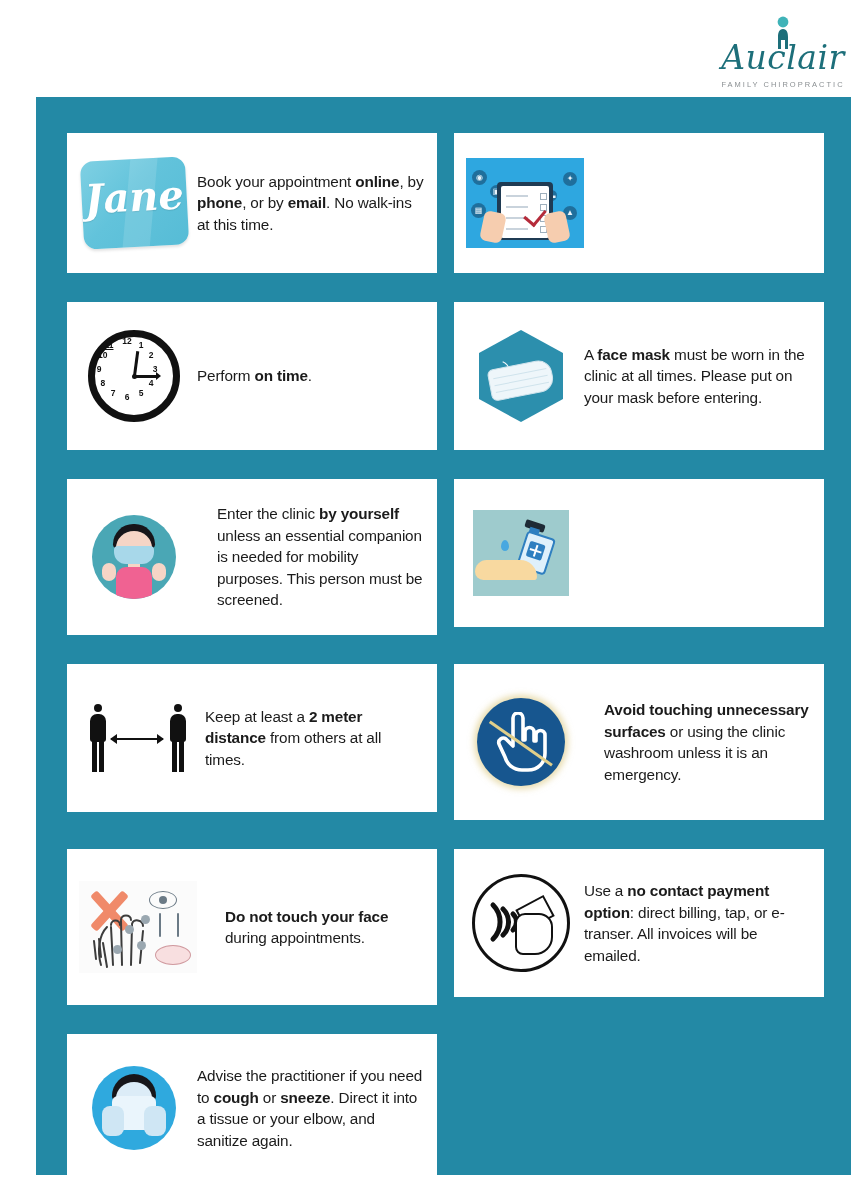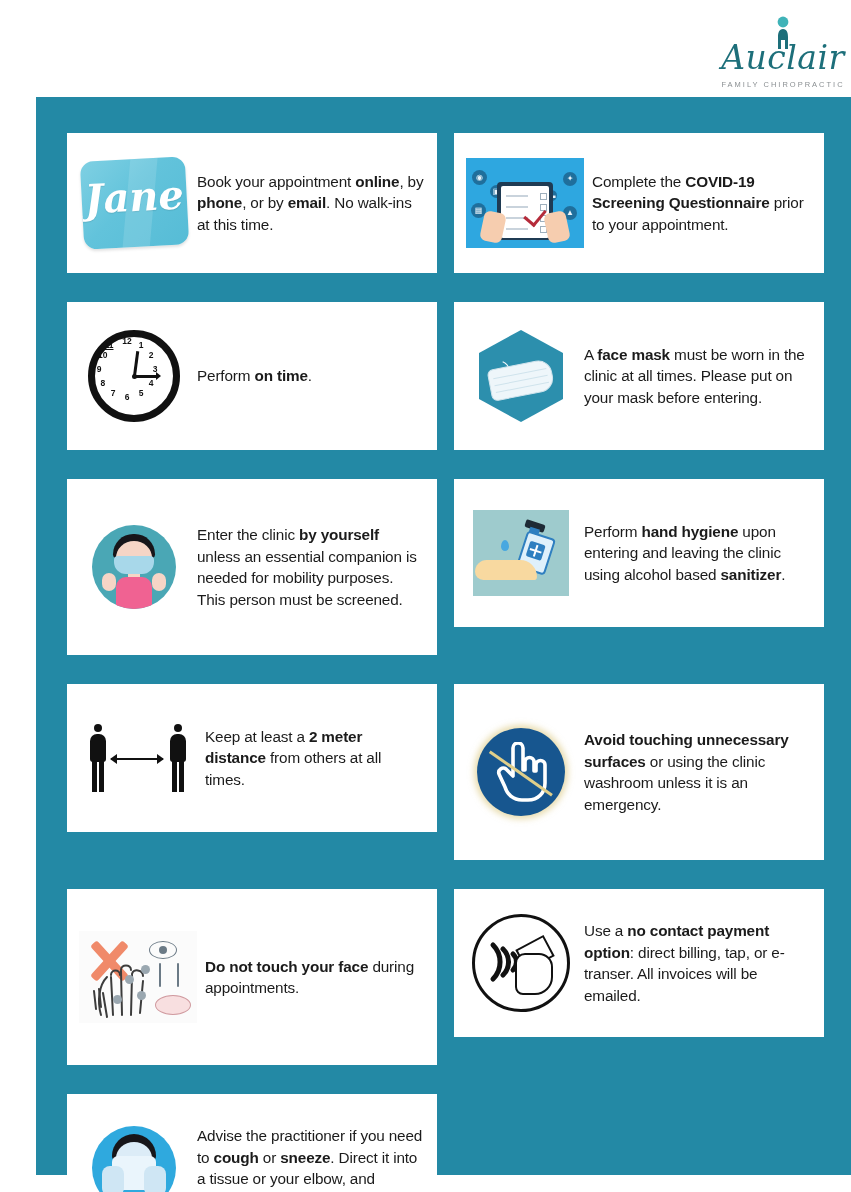--- a/index.html
+++ b/index.html
@@ -62,21 +62,21 @@
   .card{
     background:#ffffff;
     display:flex;
     align-items:center;
     box-sizing:border-box;
     padding:10px 12px;
     overflow:hidden;
   }
   .card.h140{height:140px;}
   .card.h148{height:148px;}
-  .card.h152{height:176px;}
+  .card.h152{height:156px;gap:20px;}
 
   .art{
     flex:0 0 auto;
     width:110px;height:110px;
     position:relative;
     margin-right:8px;
     display:flex;align-items:center;justify-content:center;
   }
   .art.w118{width:118px;}
   .txt{
@@ -340,21 +340,20 @@
               <div class="tab-box" style="top:7px;"></div>
               <div class="tab-box" style="top:18px;"></div>
               <div class="tab-box" style="top:29px;"></div>
               <div class="tab-box" style="top:40px;"></div>
               <div class="tab-check"></div>
             </div>
             <div class="hand" style="left:16px;top:54px;width:22px;height:30px;transform:rotate(12deg);"></div>
             <div class="hand" style="left:80px;top:54px;width:22px;height:30px;transform:rotate(-12deg);"></div>
           </div>
         </div>
-        <div class="txt"><span><span>Complete the </span><b>COVID-19 Screening Questionnaire</b><span> prior to your appointment.</span></span></div>
       </div>
 
       <div class="card h148">
         <div class="art">
           <div class="clock" id="clock-face">
             <div class="hand-h" style="transform: rotate(7.5deg);"></div>
             <div class="hand-m" style="transform:rotate(0deg)"></div>
             <div class="pivot"></div>
           <div class="num" style="left: 26px; top: 0px;">12</div>
               <div class="num" style="left: 40px; top: 3.75129px;">1</div>
@@ -412,21 +411,20 @@
             <div class="sn-neck"></div>
             <div class="sn-bottle">
                 <div class="sn-label">
                   <div class="sn-cross-v"></div>
                   <div class="sn-cross-h"></div>
                 </div>
               </div>
             <div class="sn-hand"></div>
           </div>
         </div>
-        <div class="txt"><span><span>Perform </span><b>hand hygiene</b><span> upon entering and leaving the clinic using alcohol based </span><b>sanitizer</b><span>.</span></span></div>
       </div>
 
       <div class="card h148">
         <div class="art w118">
           <div class="dist">
             <div class="person" style="left:4px;">
               <div class="p-head"></div>
                 <div class="p-body"></div>
                 <div class="p-legL"></div>
                 <div class="p-legR"></div>

